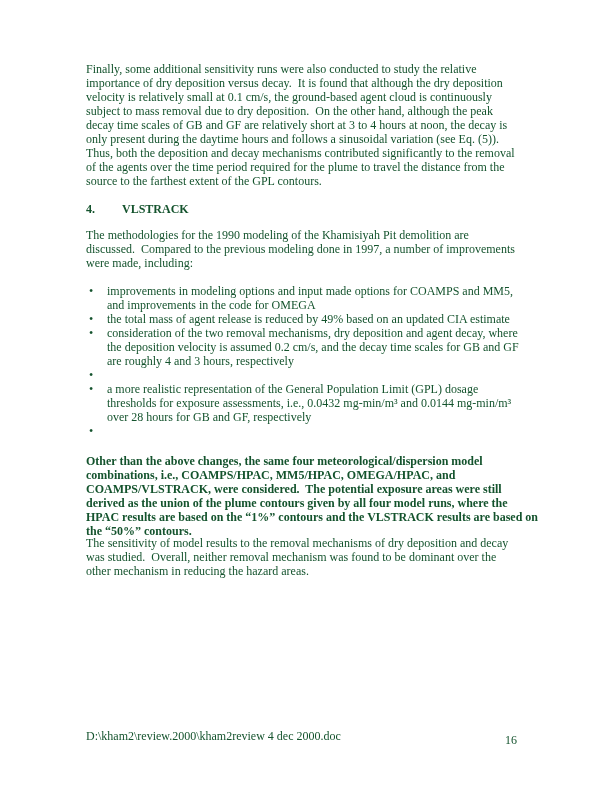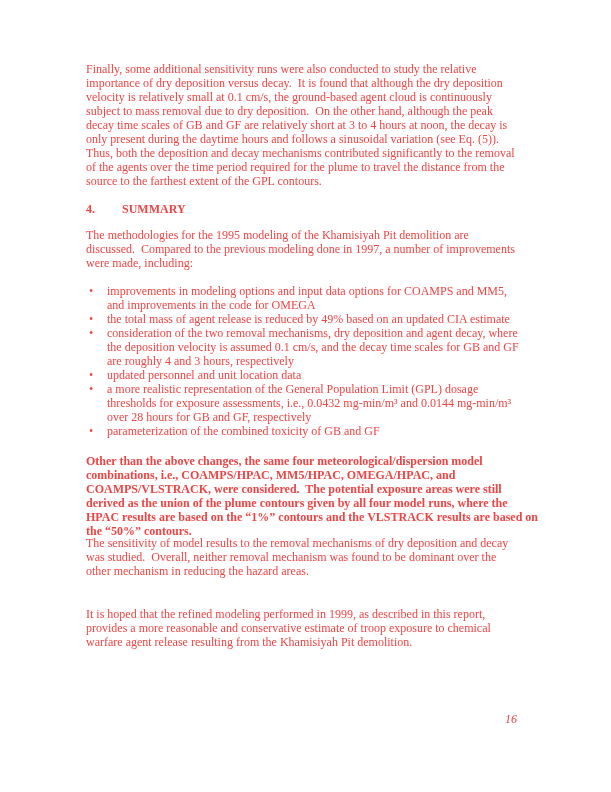--- a/index.html
+++ b/index.html
@@ -8,21 +8,21 @@
     background: #ffffff;
   }
   .page {
     position: relative;
     width: 611px;
     height: 792px;
     background: #ffffff;
     font-family: "Liberation Serif", serif;
     font-size: 12px;
     line-height: 14px;
-    color: #ef4444;
+    color: #14532d;
     overflow: hidden;
   }
   .para {
     position: absolute;
     left: 86px;
     white-space: pre-wrap;
   }
   .p1 { top: 62px; }
   .p2 { top: 228px; }
   .p3 { top: 454px; font-weight: bold; }
@@ -57,90 +57,85 @@
     white-space: pre-wrap;
   }
   .footer-path {
     position: absolute;
     left: 86px;
     top: 729px;
   }
   .footer-page {
     position: absolute;
     left: 505px;
-    top: 712px;
-    font-style: italic;
+    top: 733px;
   }
 </style>
 </head>
 <body>
 
 <div class="page">
 
   <div class="para p1">Finally, some additional sensitivity runs were also conducted to study the relative
 importance of dry deposition versus decay.  It is found that although the dry deposition
 velocity is relatively small at 0.1 cm/s, the ground-based agent cloud is continuously
 subject to mass removal due to dry deposition.  On the other hand, although the peak
 decay time scales of GB and GF are relatively short at 3 to 4 hours at noon, the decay is
 only present during the daytime hours and follows a sinusoidal variation (see Eq. (5)).
 Thus, both the deposition and decay mechanisms contributed significantly to the removal
 of the agents over the time period required for the plume to travel the distance from the
 source to the farthest extent of the GPL contours.</div>
 
   <div class="heading">
-    <span class="h-num">4.</span><span class="h-title">SUMMARY</span>
+    <span class="h-num">4.</span><span class="h-title">VLSTRACK</span>
   </div>
 
-  <div class="para p2">The methodologies for the 1995 modeling of the Khamisiyah Pit demolition are
+  <div class="para p2">The methodologies for the 1990 modeling of the Khamisiyah Pit demolition are
 discussed.  Compared to the previous modeling done in 1997, a number of improvements
 were made, including:</div>
 
   <div class="bullets">
     <div class="bullet-row">
       <span class="bullet-marker">•</span>
-      <span class="bullet-text">improvements in modeling options and input data options for COAMPS and MM5,
+      <span class="bullet-text">improvements in modeling options and input made options for COAMPS and MM5,
 and improvements in the code for OMEGA</span>
     </div>
     <div class="bullet-row">
       <span class="bullet-marker">•</span>
       <span class="bullet-text">the total mass of agent release is reduced by 49% based on an updated CIA estimate</span>
     </div>
     <div class="bullet-row">
       <span class="bullet-marker">•</span>
       <span class="bullet-text">consideration of the two removal mechanisms, dry deposition and agent decay, where
-the deposition velocity is assumed 0.1 cm/s, and the decay time scales for GB and GF
+the deposition velocity is assumed 0.2 cm/s, and the decay time scales for GB and GF
 are roughly 4 and 3 hours, respectively</span>
     </div>
     <div class="bullet-row">
       <span class="bullet-marker">•</span>
-      <span class="bullet-text">updated personnel and unit location data</span>
     </div>
     <div class="bullet-row">
       <span class="bullet-marker">•</span>
       <span class="bullet-text">a more realistic representation of the General Population Limit (GPL) dosage
 thresholds for exposure assessments, i.e., 0.0432 mg-min/m³ and 0.0144 mg-min/m³
 over 28 hours for GB and GF, respectively</span>
     </div>
     <div class="bullet-row">
       <span class="bullet-marker">•</span>
-      <span class="bullet-text">parameterization of the combined toxicity of GB and GF</span>
     </div>
   </div>
 
   <div class="para p3">Other than the above changes, the same four meteorological/dispersion model
 combinations, i.e., COAMPS/HPAC, MM5/HPAC, OMEGA/HPAC, and
 COAMPS/VLSTRACK, were considered.  The potential exposure areas were still
 derived as the union of the plume contours given by all four model runs, where the
 HPAC results are based on the “1%” contours and the VLSTRACK results are based on
 the “50%” contours.</div>
 
   <div class="para p4">The sensitivity of model results to the removal mechanisms of dry deposition and decay
 was studied.  Overall, neither removal mechanism was found to be dominant over the
 other mechanism in reducing the hazard areas.</div>
 
-  <div class="para p5">It is hoped that the refined modeling performed in 1999, as described in this report,
-provides a more reasonable and conservative estimate of troop exposure to chemical
-warfare agent release resulting from the Khamisiyah Pit demolition.</div>
 
+  <div class="footer-path">D:\kham2\review.2000\kham2review 4 dec 2000.doc</div>
 
   <div class="footer-page">16</div>
 
 </div>
 
 </body></html>

